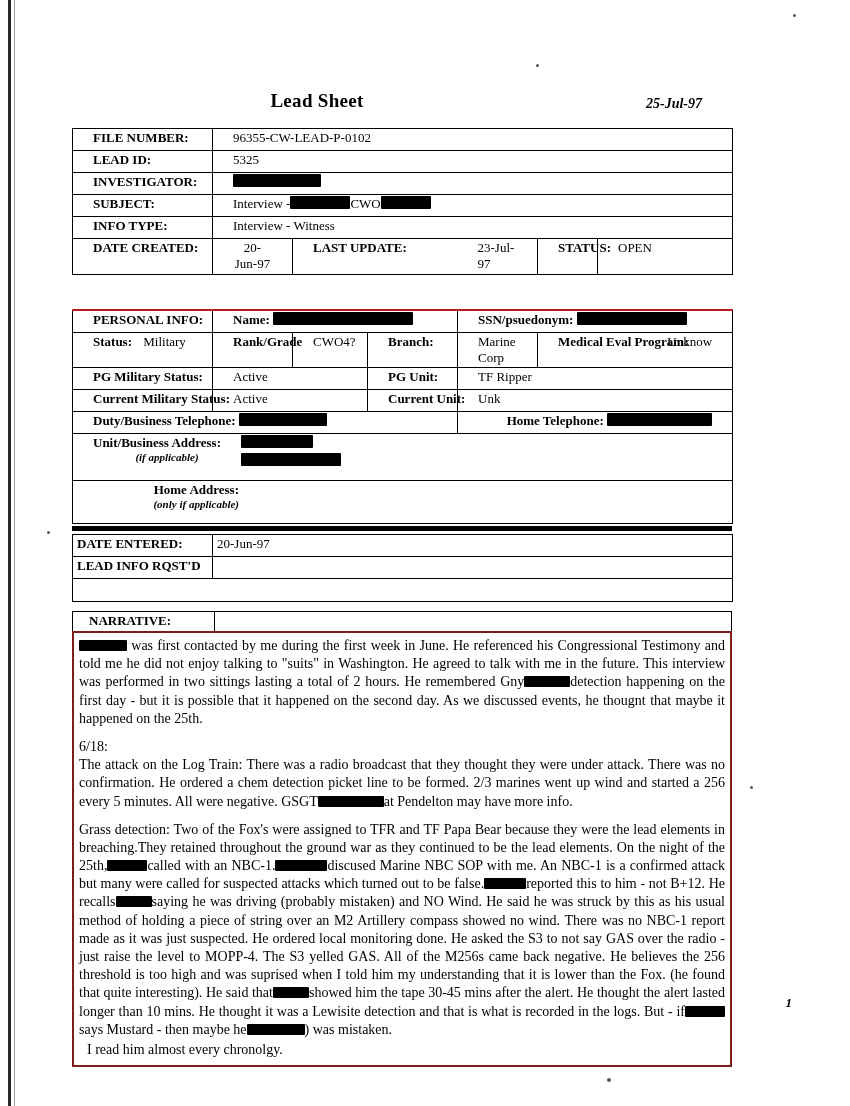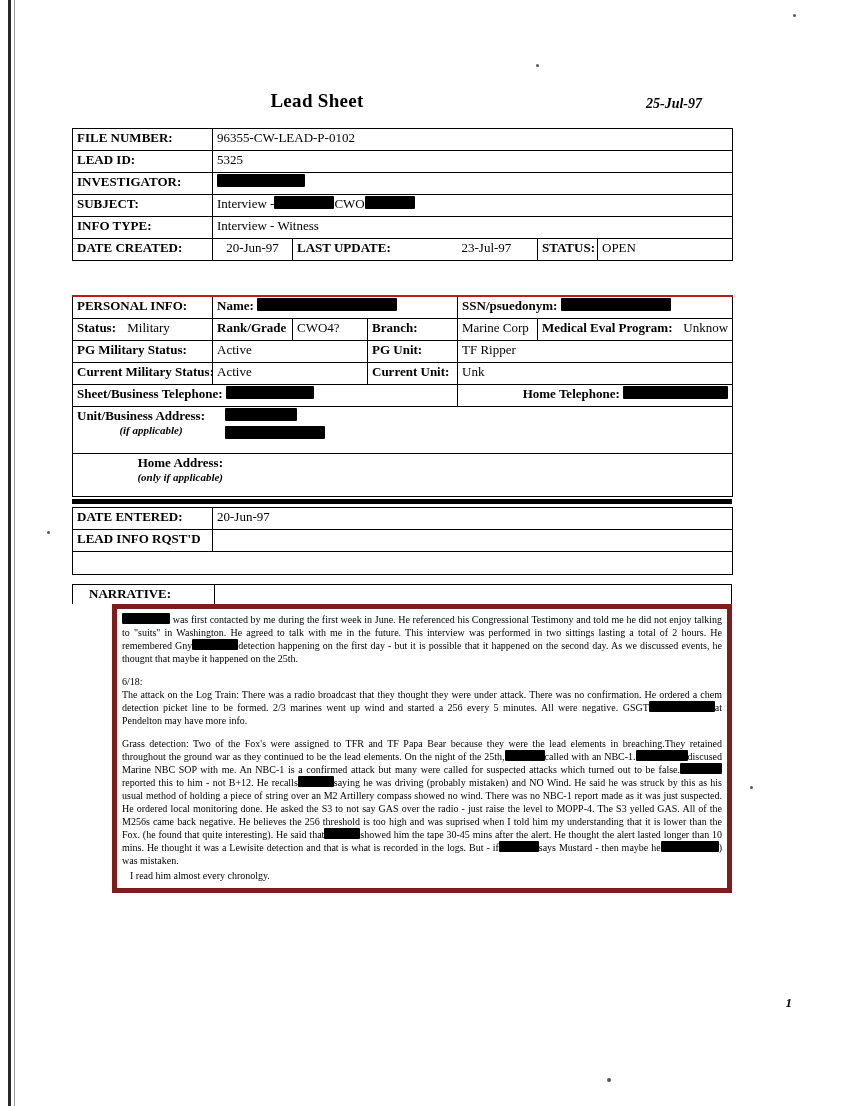--- a/index.html
+++ b/index.html
@@ -73,21 +73,21 @@
   }
 
   table.frm {
     border-collapse: collapse;
     width: 660px;
     font-size: 13px;
     table-layout: fixed;
   }
   table.frm td {
     border: 1px solid #000;
-    padding: 1px 4px;
+    padding: 1px 20px;
     vertical-align: top;
     line-height: 1.25;
     height: 19px;
   }
   .lbl {
     font-weight: bold;
     white-space: nowrap;
   }
   .val {
     font-weight: normal;
@@ -142,26 +142,25 @@
   }
   .narr-head .divider {
     position: absolute;
     left: 141px;
     top: 0;
     bottom: 0;
     width: 1px;
     background: #000;
   }
   .narr-body {
-    border: 5px solid #7f1d1d;
-    font-size: 10px;
+    border: 2px solid #7f1d1d;
+    font-size: 14px;
     line-height: 1.3;
     padding: 4px 5px 6px 5px;
     text-align: justify;
-    margin-left: 40px;
   }
   .narr-body p {
     margin: 0 0 0 0;
   }
   .narr-body p + p {
     margin-top: 10px;
   }
   .narr-last {
     text-indent: 8px;
   }
@@ -281,21 +280,21 @@
         <td colspan="3" class="val">TF Ripper</td>
       </tr>
       <tr>
         <td class="lbl">Current Military Status:</td>
         <td colspan="2" class="val">Active</td>
         <td class="lbl">Current Unit:</td>
         <td colspan="3" class="val">Unk</td>
       </tr>
       <tr>
         <td colspan="4">
-          <span class="lbl">Sheet/Business Telephone:</span>
+          <span class="lbl">Duty/Business Telephone:</span>
           <span class="redact tall" style="width:88px;"></span>
         </td>
         <td colspan="3" style="text-align:right;">
           <span class="lbl">Home Telephone:</span>
           <span class="redact tall" style="width:105px;"></span>
         </td>
       </tr>
       <tr>
         <td colspan="7" style="height:42px; padding-bottom:3px;">
           <div style="display:flex;">

